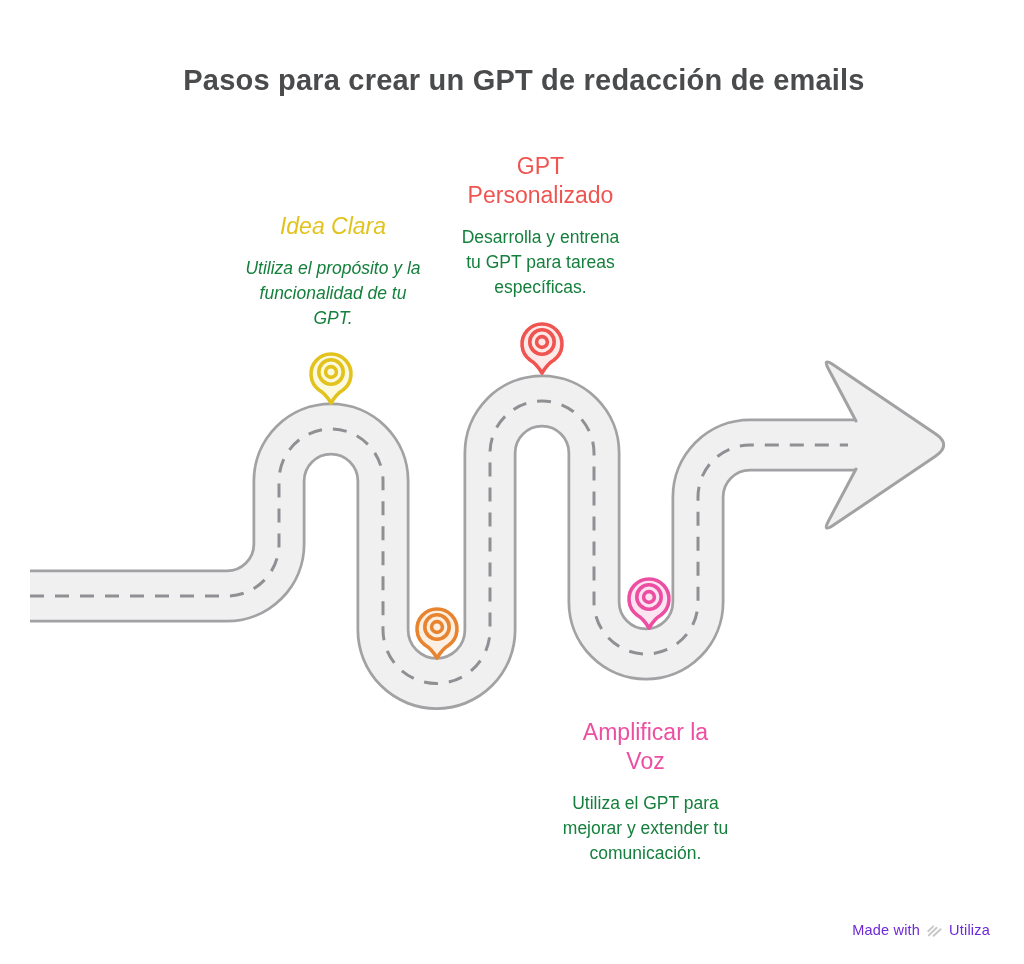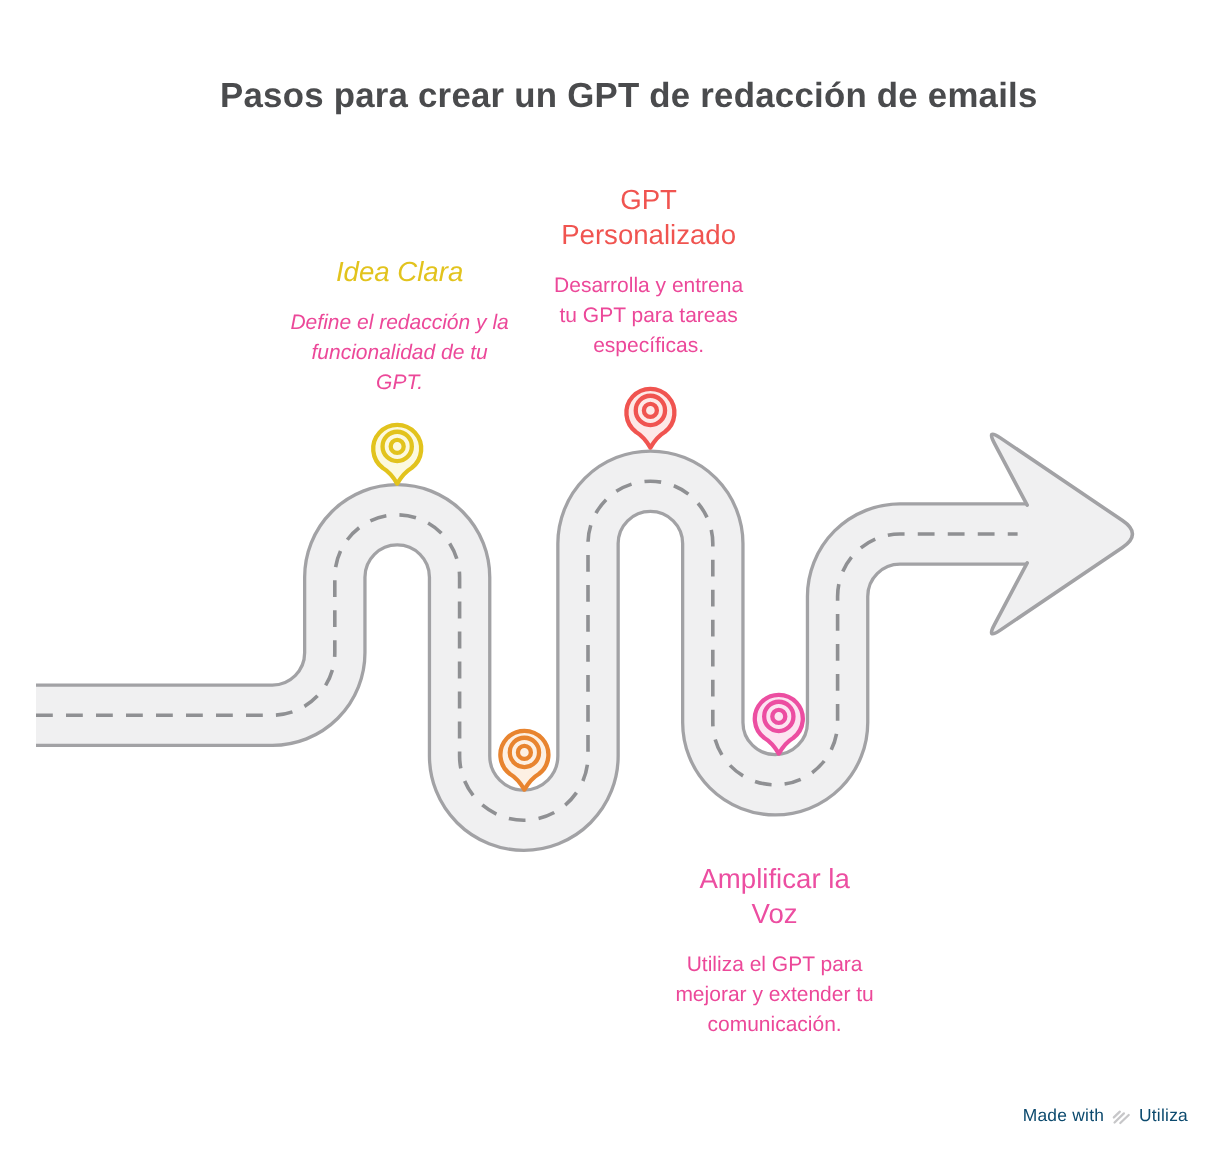--- a/index.html
+++ b/index.html
@@ -8,21 +8,21 @@
     font-family:"Liberation Sans",sans-serif;overflow:hidden;
   }
   .main-title{
     position:absolute;top:64px;left:12px;width:100%;text-align:center;
     margin:0;font-size:29px;font-weight:bold;color:#4a4b4d;letter-spacing:.2px;
   }
   .road-svg{position:absolute;left:0;top:0;width:1024px;height:964px;}
   .pin{position:absolute;}
   .step{position:absolute;text-align:center;}
   .step-title{margin:16px auto 15px;font-size:23px;line-height:29px;font-weight:400;}
-  .step-desc{margin:0 auto;font-size:17.5px;line-height:25px;color:#ec4899;}
+  .step-desc{margin:0 auto;font-size:17.5px;line-height:25px;color:#15803d;}
   .s1{left:238px;top:196px;width:190px;font-style:italic;}
   .s1 .step-title{max-width:170px;}
   .s1 .step-desc{max-width:185px;}
   .s2{left:448px;top:136px;width:185px;}
   .s2 .step-title{max-width:170px;}
   .s2 .step-desc{max-width:175px;}
   .s3{left:342px;top:734px;width:190px;}
   .s3 .step-title{max-width:160px;}
   .s3 .step-desc{max-width:165px;}
   .s4{left:553px;top:702px;width:185px;}
@@ -75,35 +75,35 @@
   <svg class="pin" style="left:623px;top:576px;" width="52" height="60" viewBox="-26 -23 52 60">
     <g fill="none" stroke-width="3.6" stroke-linejoin="round" stroke="#EC4EA1">
       <path d="M0,29 C-4.5,21.5 -7.5,18.6 -12,16 A20,20 0 1 1 12,16 C7.5,18.6 4.5,21.5 0,29 Z" fill="#FCE4F1"></path>
       <circle cx="0" cy="-2" r="12.2"></circle>
       <circle cx="0" cy="-2" r="5.4"></circle>
     </g>
   </svg>
 
   <div class="step s1">
     <p class="step-title" style="color: rgb(226, 195, 29);">Idea Clara</p>
-    <p class="step-desc">Define el redacción y la funcionalidad de tu GPT.</p>
+    <p class="step-desc">Utiliza el propósito y la funcionalidad de tu GPT.</p>
   </div>
 
   <div class="step s2">
     <p class="step-title" style="color: rgb(240, 84, 80);">GPT Personalizado</p>
     <p class="step-desc">Desarrolla y entrena tu GPT para tareas específicas.</p>
   </div>
 
 
   <div class="step s4">
     <p class="step-title" style="color: rgb(236, 78, 161);">Amplificar la Voz</p>
     <p class="step-desc">Utiliza el GPT para mejorar y extender tu comunicación.</p>
   </div>
 
-  <div class="footer" style="color: #0c4a6e;">
+  <div class="footer" style="color: #6d28d9;">
     <span>Made with</span>
     <svg width="17" height="15" viewBox="0 0 17 15">
       <g fill="none" stroke-width="1.9" stroke-linecap="round" stroke="#C7C7C9">
         <path d="M2.2,8.2 L7.2,3.4"></path>
         <path d="M2.8,12.4 L10.6,4.8"></path>
         <path d="M7.6,12.8 L14.6,6.2"></path>
       </g>
     </svg>
     <span>Utiliza</span>
   </div>

